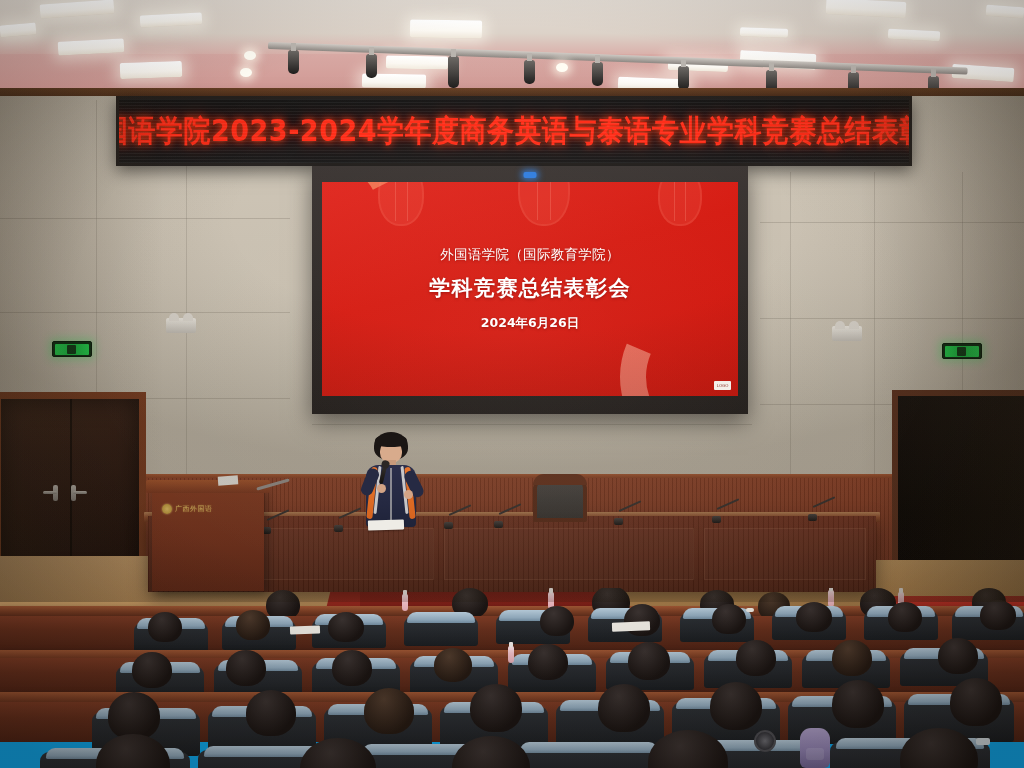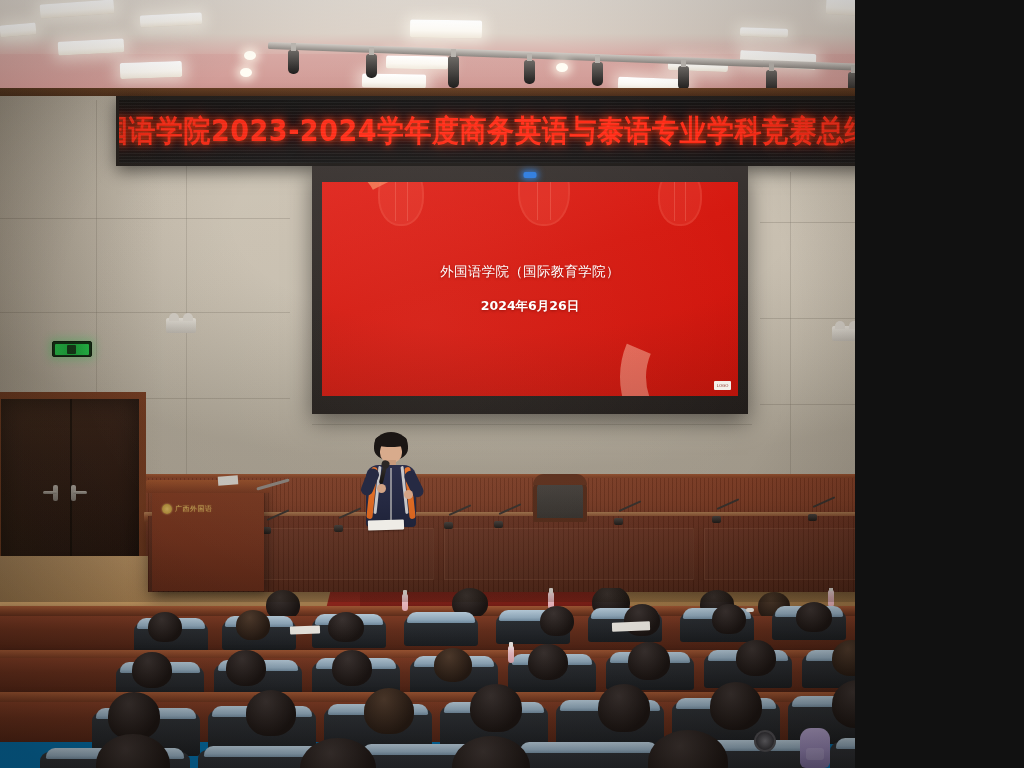--- a/index.html
+++ b/index.html
@@ -3,24 +3,24 @@
 <meta charset="utf-8">
 <title>Auditorium Ceremony Photo</title>
 <style>
   * { margin:0; padding:0; box-sizing:border-box; }
   html,body{
     background:#111;
     font-family:"Liberation Sans", sans-serif;
   }
   #scene{
     position:relative;
-    width:855px;
+    width:1024px;
     height:768px;
     overflow:hidden;
-    background:#0369a1;
+    background:#0ea5e9;
   }
 
   
   .ceiling{
     position:absolute; left:0; top:0; width:1024px; height:96px;
     background:linear-gradient(180deg,#e3dcd4 0%,#dcd2c8 35%,#d9a9a4 62%,#d59b98 100%);
   }
   .ceiling-band{
     position:absolute; left:0; top:54px; width:1024px; height:42px;
     background:linear-gradient(180deg,#d7a8a3 0%,#cf9691 100%);
@@ -516,20 +516,21 @@
   <div class="screen-frame">
     <div class="screen-led"></div>
     <div class="screen">
       <div class="arc arc-tl"></div>
       <div class="arc arc-br"></div>
       <div class="lantern l1"></div>
       <div class="lantern l2"></div>
       <div class="lantern l3"></div>
 
       <div class="scr-line scr-org">外国语学院（国际教育学院）</div>
+      <div class="scr-line scr-big2">学科竞赛总结表彰会</div>
       <div class="scr-line scr-date">2024年6月26日</div>
       <div class="scr-badge">LOGO</div>
     </div>
   </div>
 
   <div class="wainscot-top"></div>
   <div class="wainscot"></div>
 
   <div class="door" style="left:-6px;top:392px;width:152px;height:196px;">
     <div class="door-split"></div>

